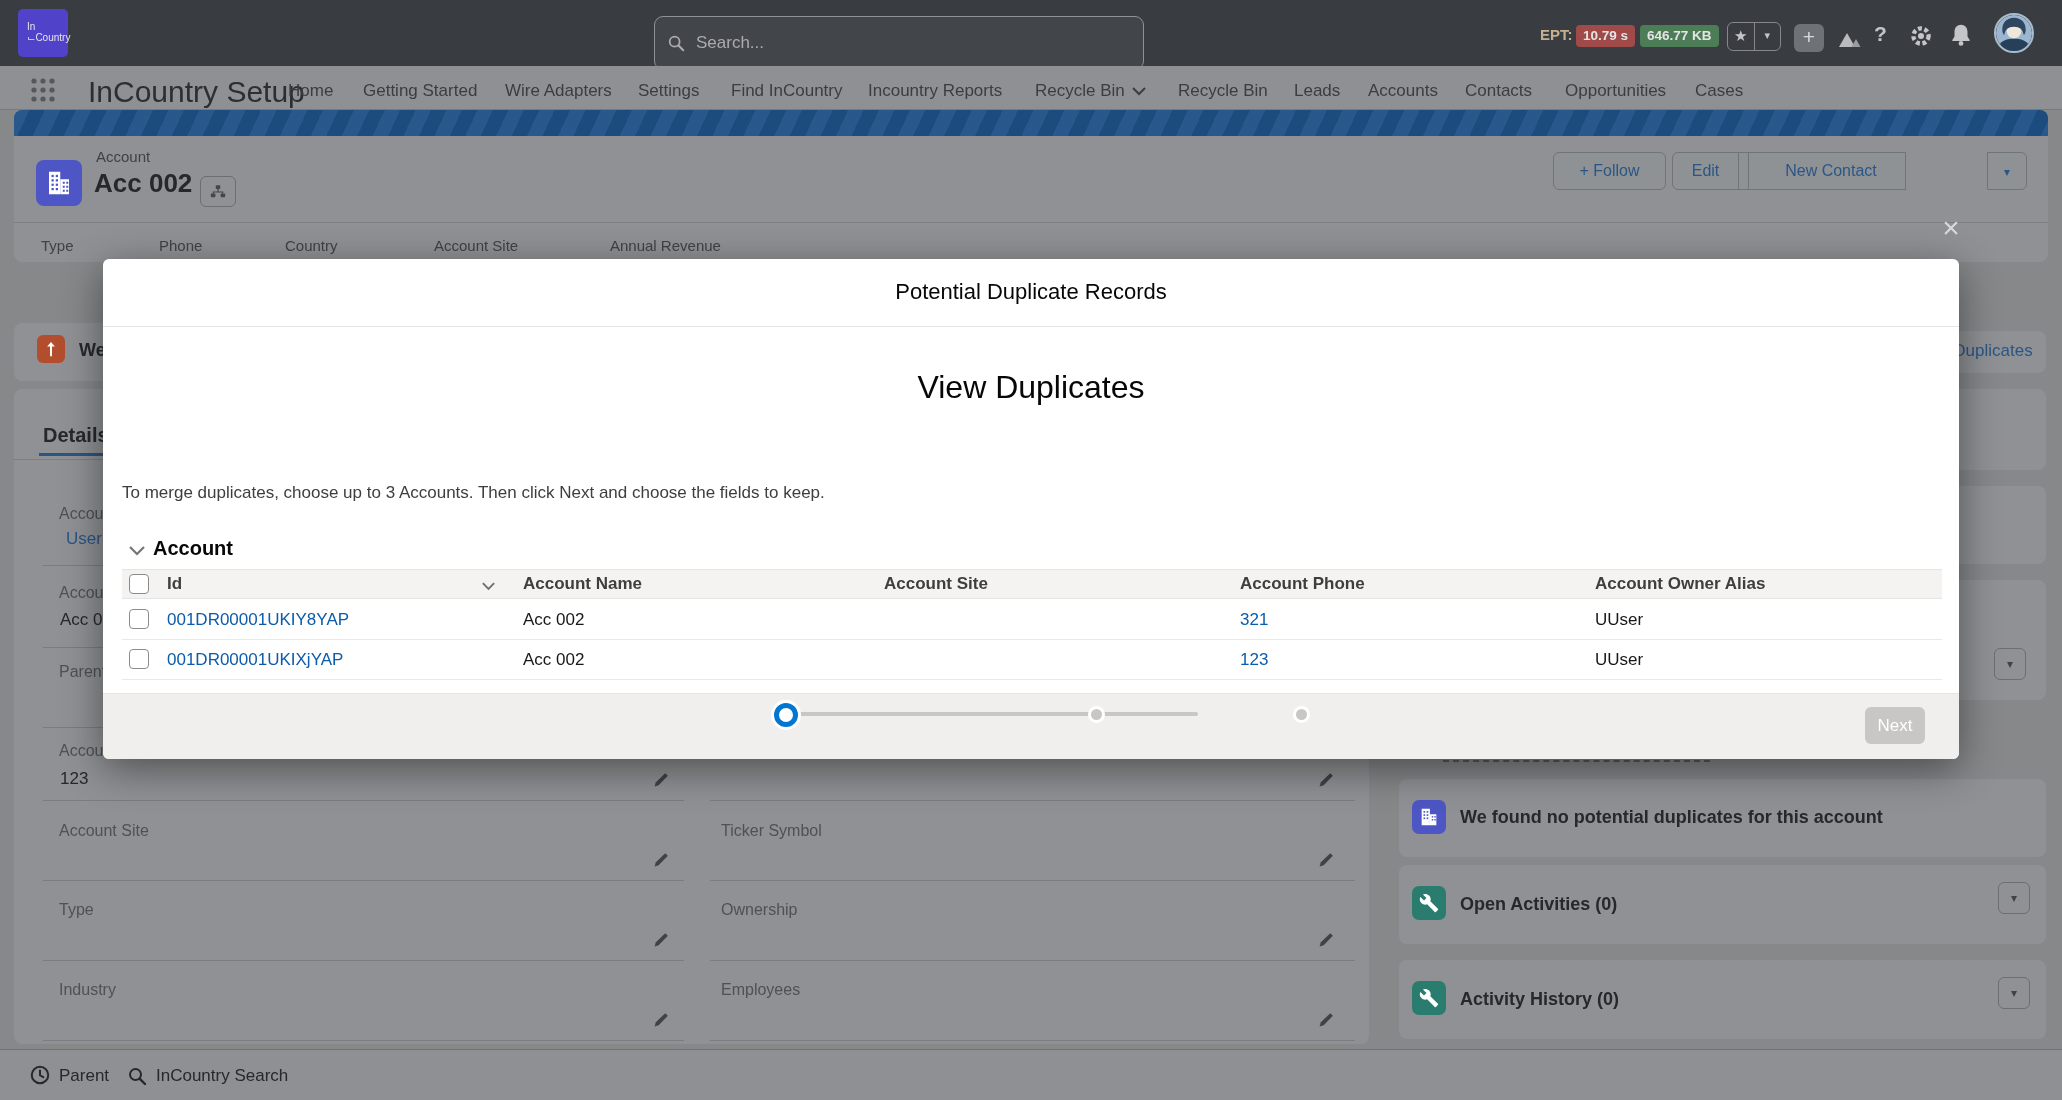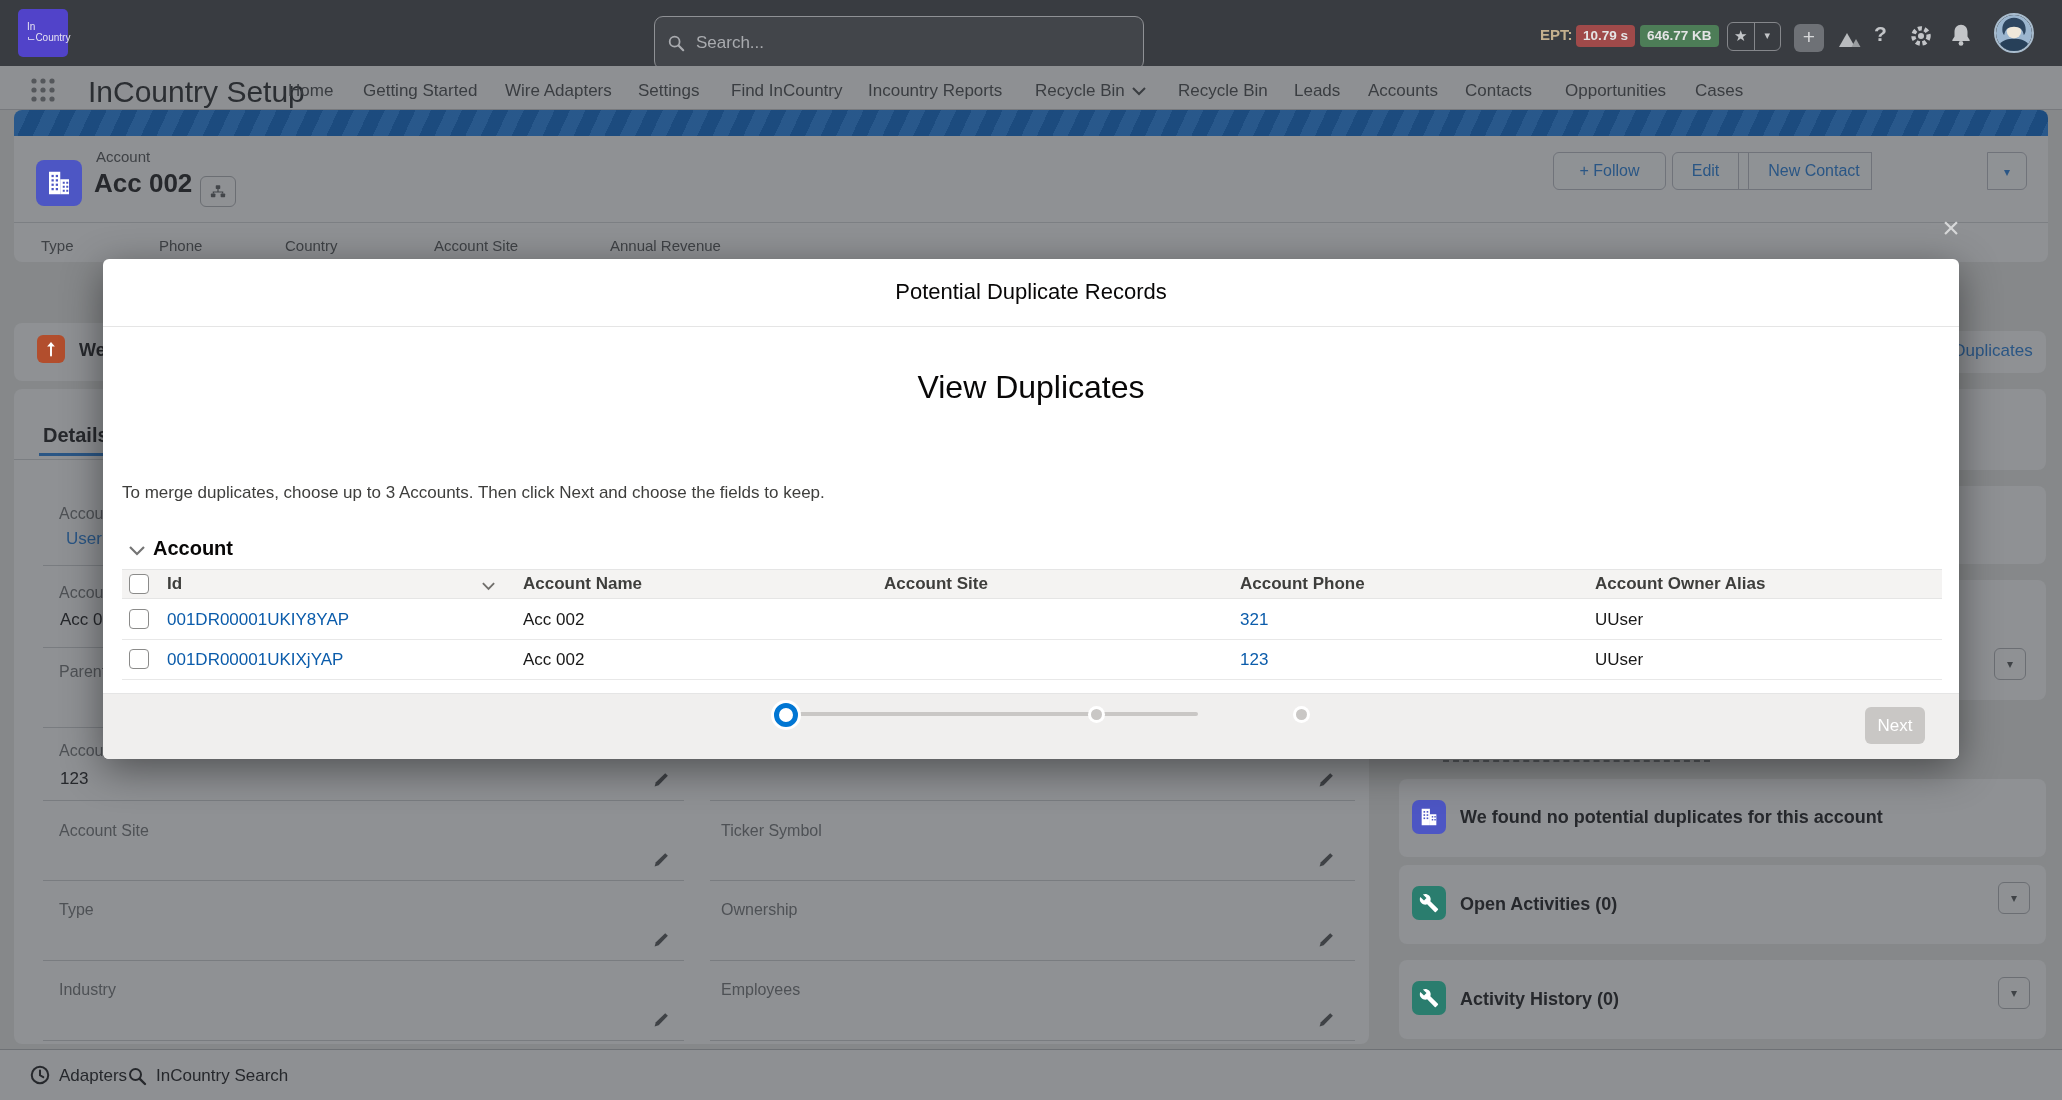--- a/index.html
+++ b/index.html
@@ -201,21 +201,21 @@
     <svg width="18" height="18" viewBox="0 0 24 24" fill="currentColor">
         <rect x="9" y="3" width="6" height="5" rx="1"></rect>
         <rect x="2.5" y="14" width="6" height="5" rx="1"></rect>
         <rect x="15.5" y="14" width="6" height="5" rx="1"></rect>
         <path d="M11.2 8h1.6v3.2H19V14h-1.6v-1.2H6.6V14H5v-2.8h6.2z"></path>
       </svg>
   </div>
   <div class="abs sfbtn" style="left:1553px;width:113px;border-radius:6px;"><span>+ </span><span>Follow</span></div>
   <div class="abs sfbtn" style="left:1672px;width:67px;border-radius:6px 0 0 6px;">Edit</div>
   <div class="abs sfbtn" style="left:1738px;width:113px;">New Task</div>
-  <div class="abs sfbtn" style="left:1748px;width:124px;padding-left:8px;">New Contact</div>
+  <div class="abs sfbtn" style="left:1748px;width:158px;padding-left:8px;">New Contact</div>
   <div class="abs sfbtn" style="left:1987px;width:40px;border-radius:0 6px 6px 0;"><span style="font-size:12px;">▾</span></div>
   <div class="abs pagecard-divider"></div>
   <span class="abs hl-label" style="left:41px;">Type</span>
   <span class="abs hl-label" style="left:159px;">Phone</span>
   <span class="abs hl-label" style="left:285px;">Country</span>
   <span class="abs hl-label" style="left:434px;">Account Site</span>
   <span class="abs hl-label" style="left:610px;">Annual Revenue</span>
 
   <div class="abs card" style="left:14px;top:323px;width:1355px;height:58px;"></div>
   <div class="abs dup-tile">
@@ -327,21 +327,21 @@
       </svg>
   </div>
   <span class="abs rr-title" style="left:1460px;top:989px;">Activity History (0)</span>
   <div class="abs dd-btn" style="left:1998px;top:977px;"><span>▾</span></div>
 
   <div class="abs utilbar"></div>
   <svg class="abs" style="left:29px;top:1064px;" width="22" height="22" viewBox="0 0 24 24">
       <circle cx="12" cy="12" r="9" fill="none" stroke="#26282c" stroke-width="2.2"></circle>
       <path d="M12 7v5.3l3.6 2.1" fill="none" stroke="#26282c" stroke-width="2.2" stroke-linecap="round"></path>
     </svg>
-  <span class="abs util-item" style="left:59px;">Adapters</span>
+  <span class="abs util-item" style="left:59px;">Parent</span>
   <svg class="abs" style="left:127px;top:1066px;" width="20" height="20" viewBox="0 0 20 20">
       <circle cx="8.5" cy="8.5" r="5.5" fill="none" stroke="#26282c" stroke-width="2"></circle>
       <path d="M12.8 12.8L18 18" stroke="#26282c" stroke-width="2.4" stroke-linecap="round"></path>
     </svg>
   <span class="abs util-item" style="left:156px;">InCountry Search</span>
 
   <div class="abs modal-close">×</div>
   <div class="abs modal">
     <div class="abs m-title">Potential Duplicate Records</div>
     <div class="abs m-header-divider"></div>

